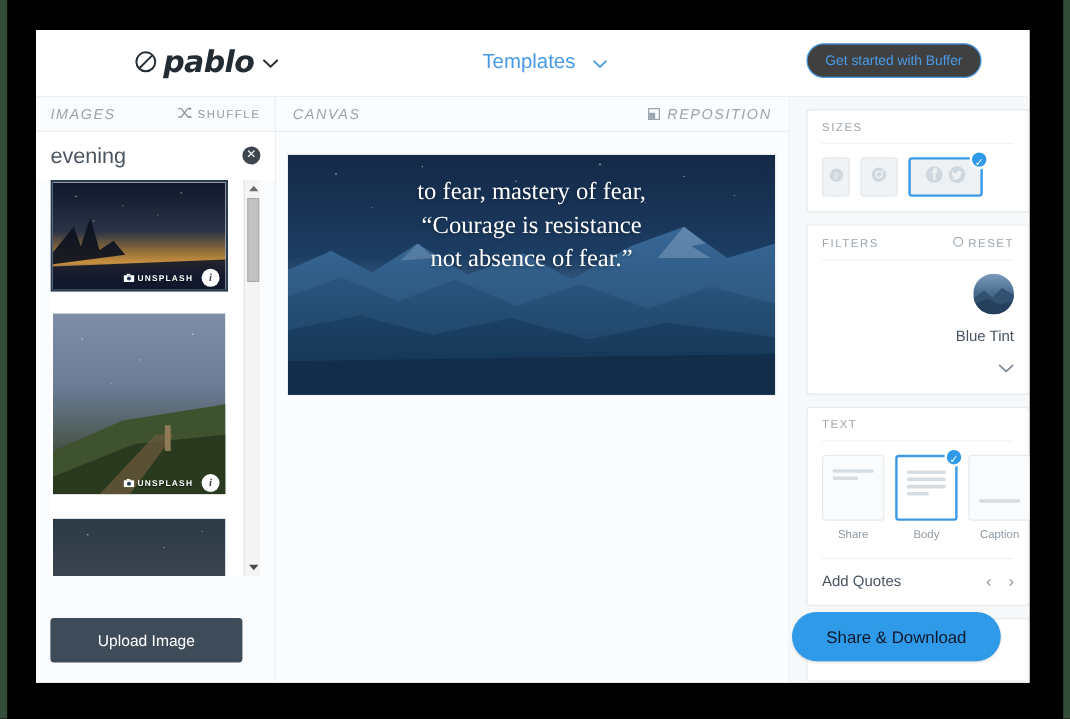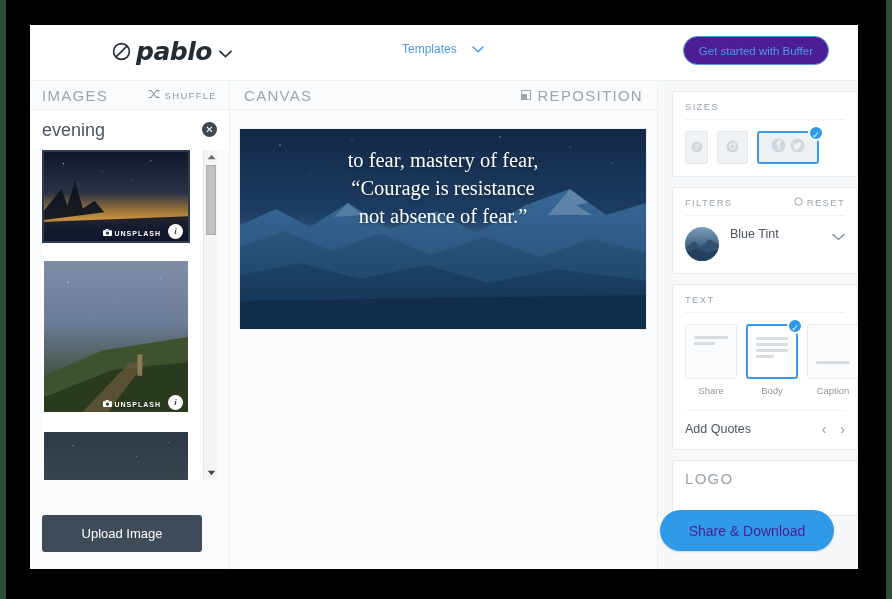--- a/index.html
+++ b/index.html
@@ -45,27 +45,27 @@
   .logo-text {
     font-family: "DejaVu Sans", sans-serif;
     font-size: 25px; font-weight: 700; font-style: italic;
     color: #232b33; letter-spacing: -0.5px; line-height: 1;
   }
   .logo-caret { margin-left: 2px; margin-top: 3px; }
 
   .tpl-menu {
     position: absolute; left: 372px; top: 17px;
     display: flex; align-items: flex-start; gap: 15px;
-    color: #4a9ae8; font-size: 12px; cursor: pointer;
+    color: #4a9ae8; font-size: 17px; cursor: pointer;
   }
   .btn-buffer {
-    position: absolute; right: 29px; top: 11px;
+    position: absolute; right: 40px; top: 11px;
     height: 29px; padding: 0 15px;
     border: 1px solid #4a9ae8; border-radius: 15px;
-    background: #4c1d95; color: #4a9ae8;
+    background: #404040; color: #4a9ae8;
     font-size: 11.5px; font-family: "Liberation Sans", sans-serif;
     display: flex; align-items: center; cursor: pointer;
     white-space: nowrap;
   }
 
   
   .body-row { display: flex; height: 488px; }
 
   
   .left-panel {
@@ -74,21 +74,21 @@
     border-right: 1px solid #eceff1;
     position: relative;
   }
   .panel-head {
     height: 29px;
     display: flex; align-items: center; justify-content: space-between;
     padding: 0 12px 0 12px;
     border-bottom: 1px solid #eceff1;
   }
   .panel-head-title {
-    font-size: 15px; letter-spacing: 1.3px; color: #9aa5ad; text-transform: uppercase;
+    font-size: 12px; letter-spacing: 1.3px; color: #9aa5ad; text-transform: uppercase; font-style: italic;
   }
   .shuffle {
     display:flex; align-items:center; gap:5px;
     font-size: 9.5px; letter-spacing: 1.3px; color: #8e99a2; cursor: pointer;
   }
 
   .search-wrap {
     position: relative; height: 40px;
     display: flex; align-items: center;
     padding: 0 12px;
@@ -251,21 +251,21 @@
   .size-opt.fb  { width: 62px; height: 33px; gap: 4px; }
   .size-opt.sel { border: 2px solid #3a9ae8; background: #eef1f4; }
   .check {
     position: absolute; right: -7px; top: -8px;
     width: 16px; height: 16px; border-radius: 50%;
     background: #2f9ae8; color: #fff;
     font-size: 9px; line-height: 16px; text-align: center;
     border: 2px solid #fff;
   }
 
-  .filter-row { display: flex; align-items: flex-start; gap: 11px; }
+  .filter-row { display: flex; align-items: flex-end; gap: 11px; flex-direction: column; }
   .filter-thumb {
     width: 34px; height: 34px; border-radius: 50%;
     overflow: hidden; flex: none;
   }
   .filter-name { font-size: 12.5px; color: #4a5560; flex: 1; }
 
   .text-row { display: flex; gap: 9px; }
   .text-opt { width: 52px; cursor: pointer; }
   .text-card {
     width: 52px; height: 55px;
@@ -289,21 +289,21 @@
   .arrow { color: #8e99a2; font-size: 14px; cursor: pointer; }
 
   .logo-card {
     background: #fff; border: 1px solid #e4eaee; border-radius: 3px;
     width: 186px; padding: 9px 12px 28px 12px;
   }
 
   .share-btn {
     position: absolute; left: 2px; bottom: 18px;
     width: 174px; height: 41px;
-    background: #2f9ae8; color: #4c1d95;
+    background: #2f9ae8; color: #0f172a;
     border: none; border-radius: 21px;
     font-size: 14px; cursor: pointer;
     box-shadow: 0 1px 2px rgba(0,0,0,.15);
     font-family: "Liberation Sans", sans-serif;
   }
 </style>
 </head>
 <body>
 
 <div class="frame-edge-top"></div>

